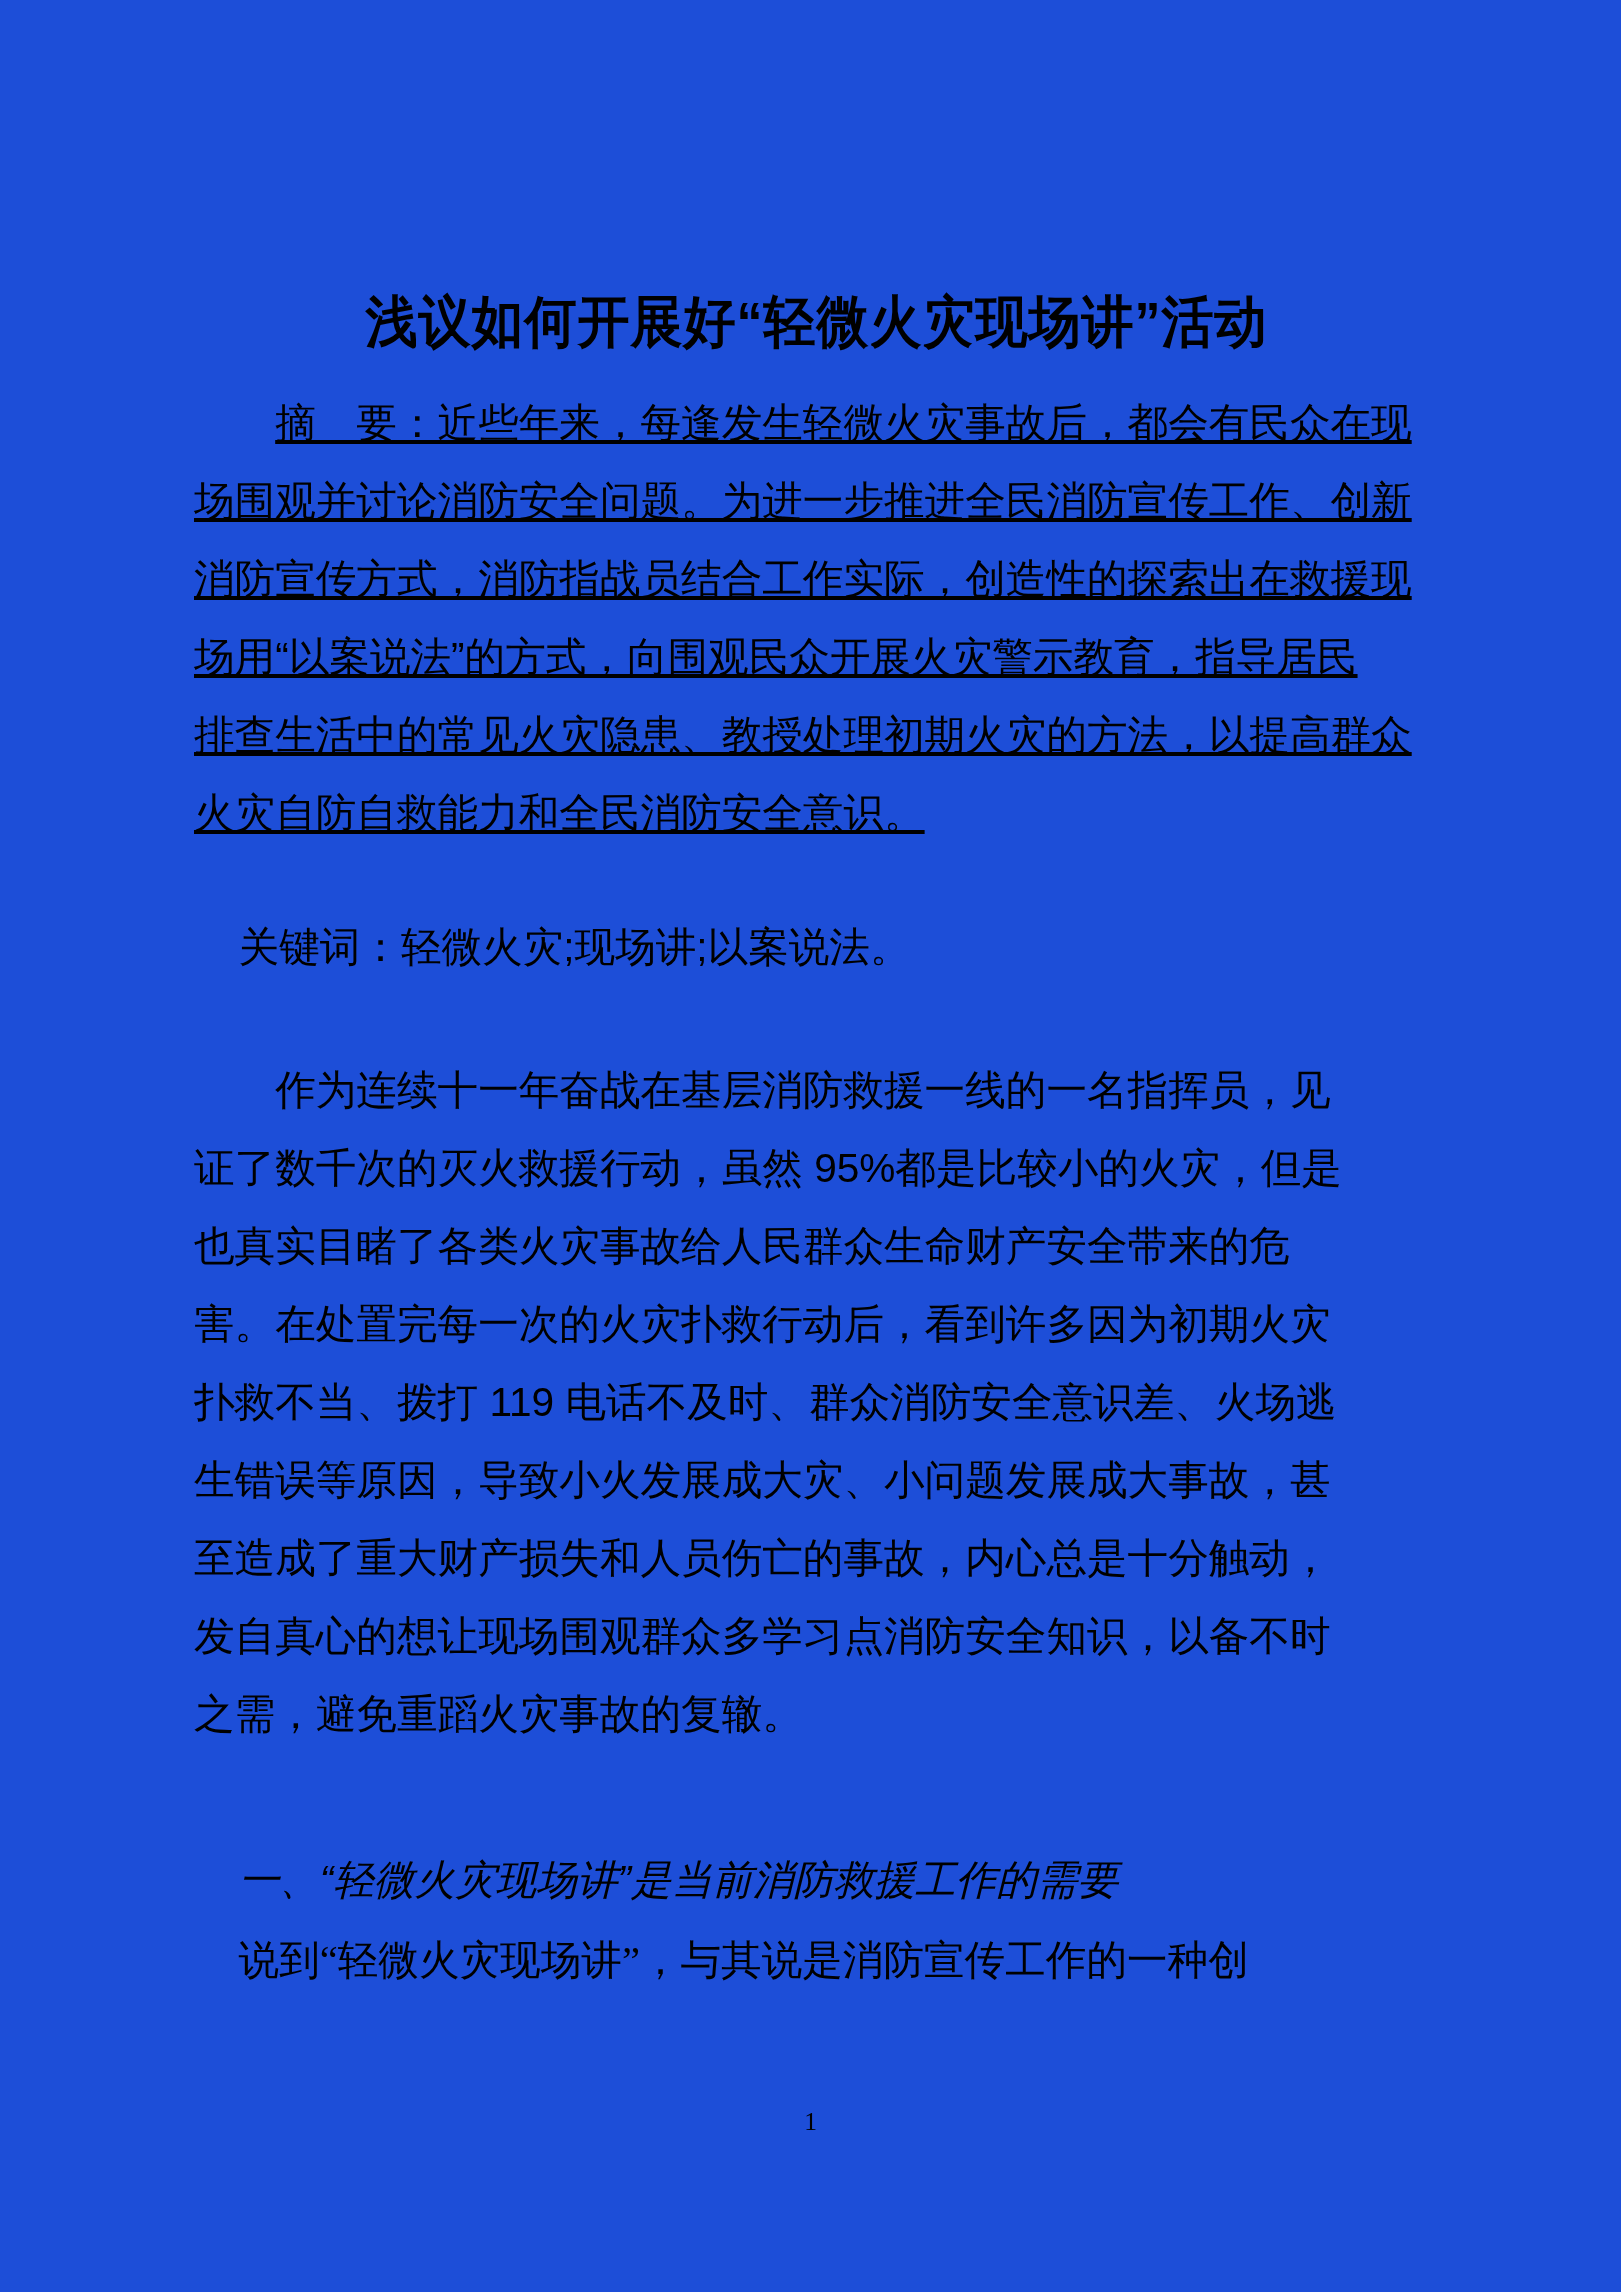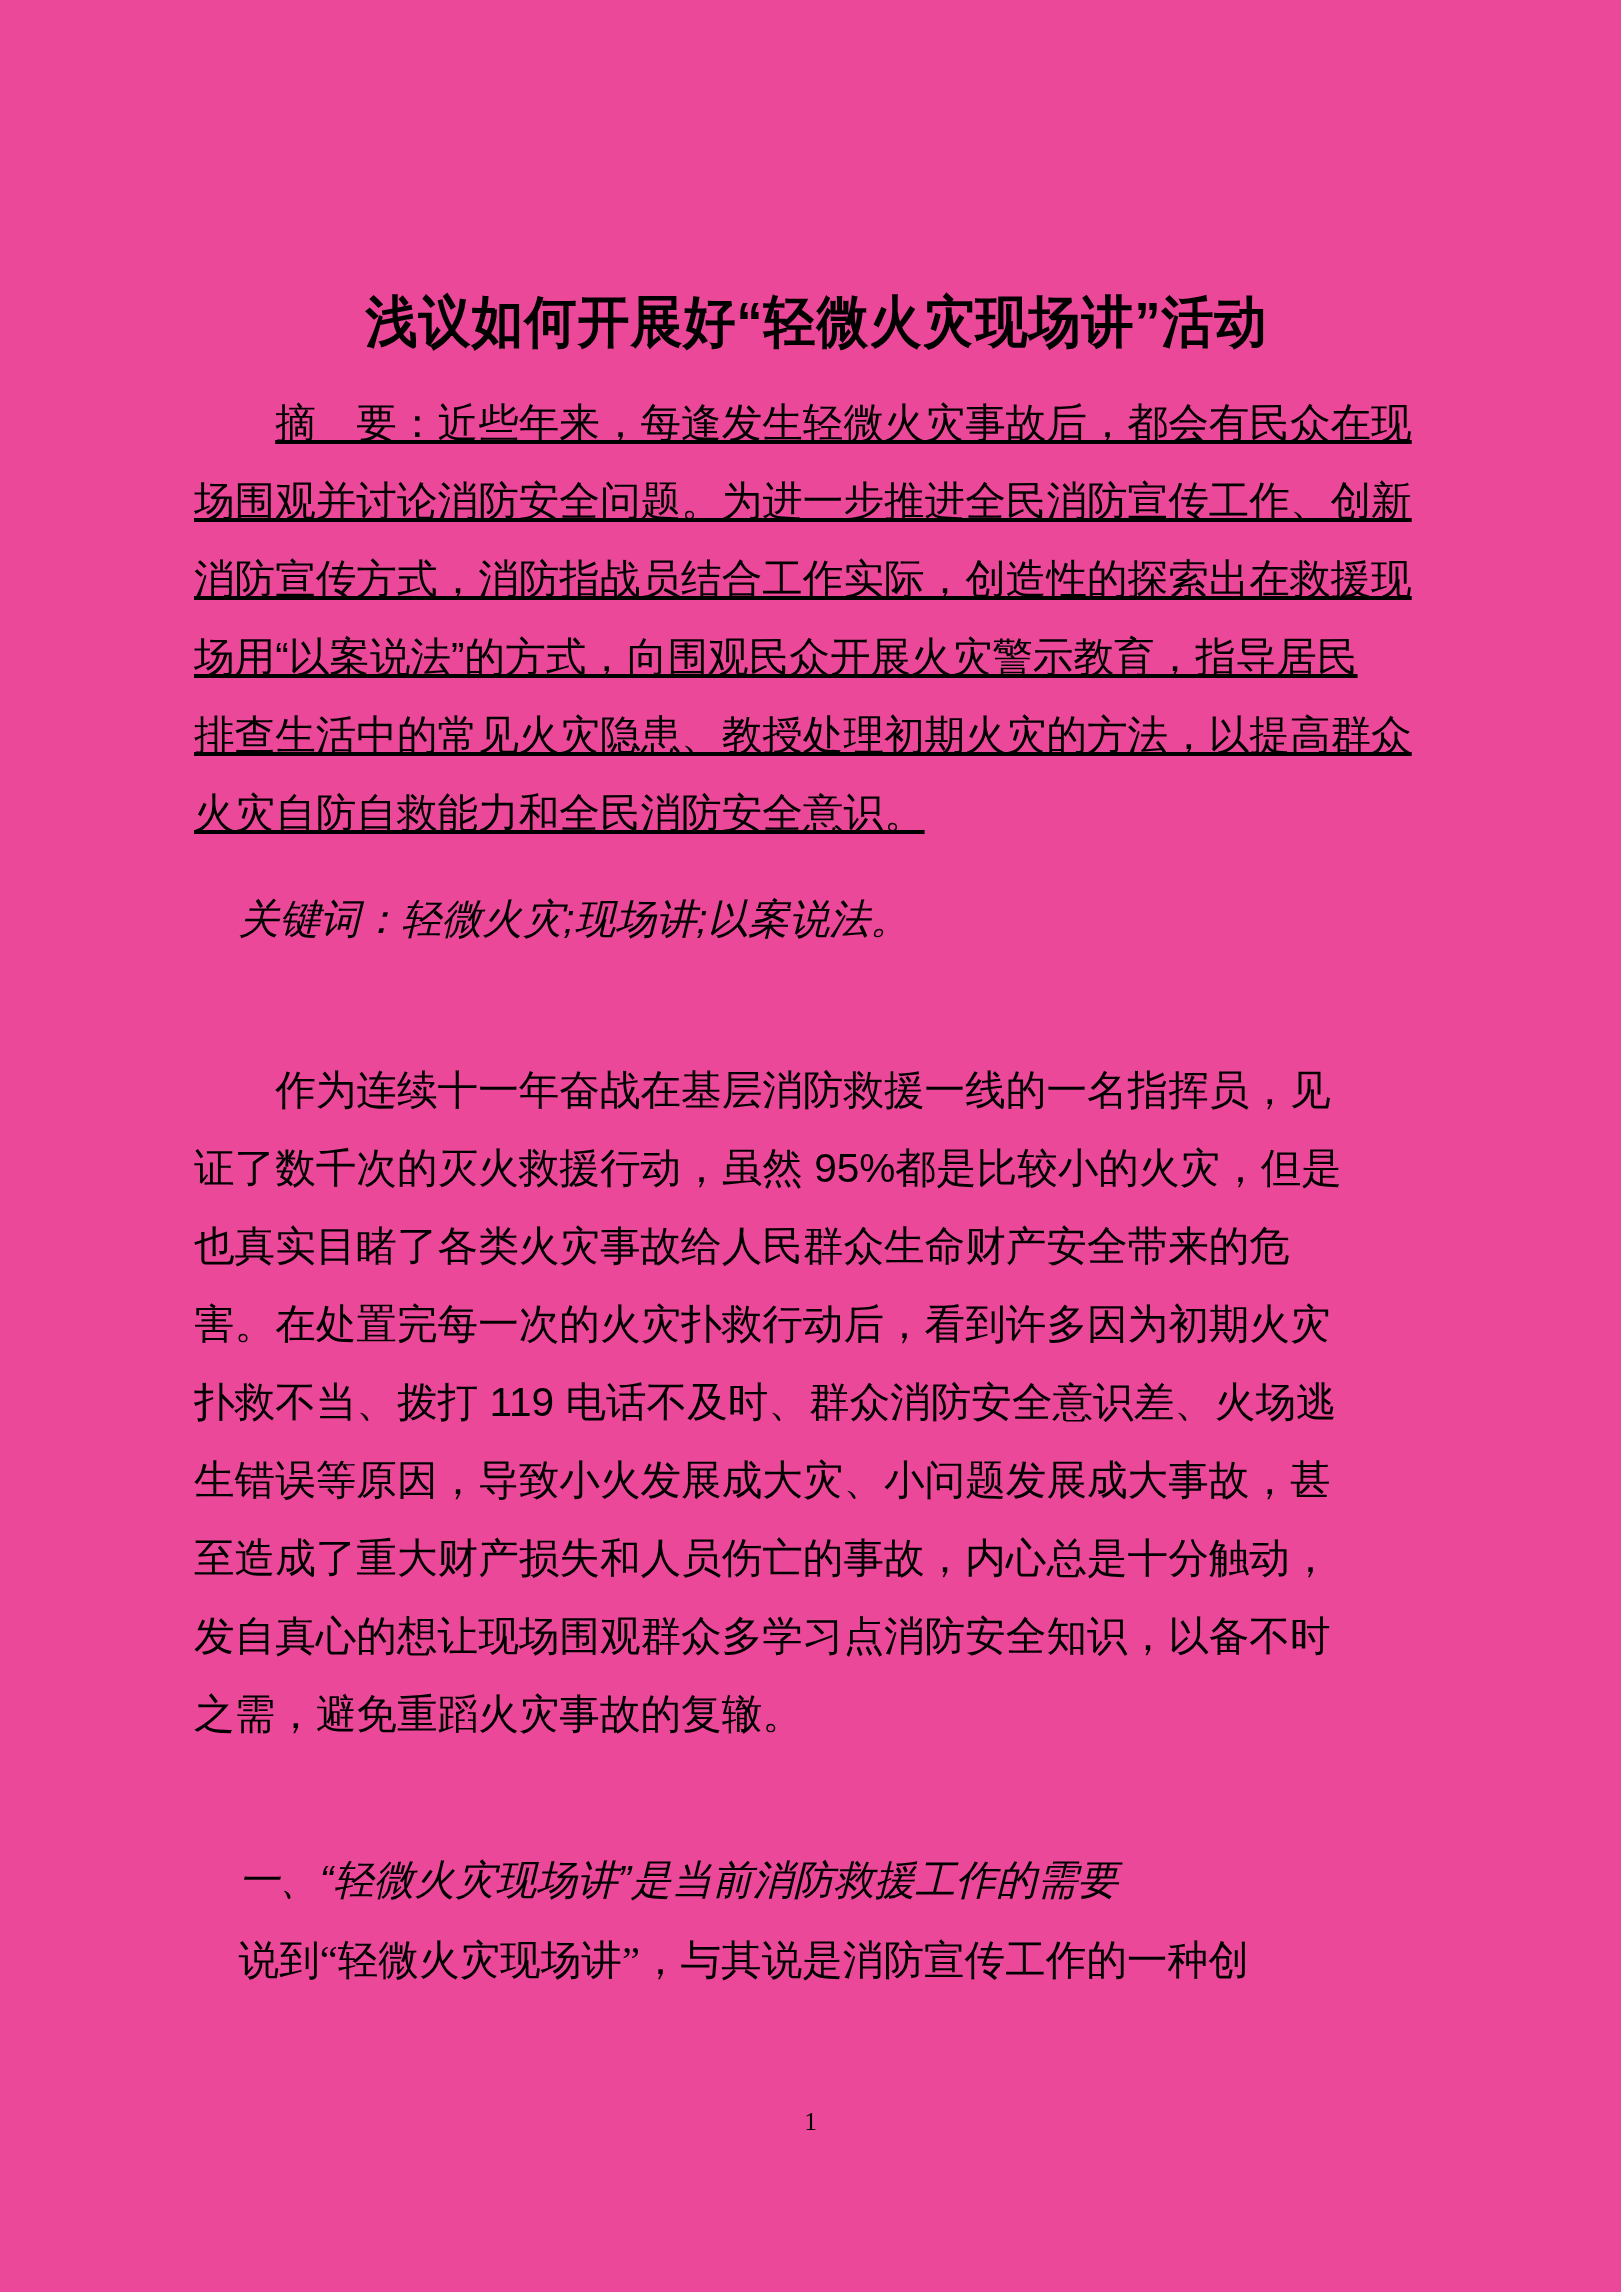--- a/index.html
+++ b/index.html
@@ -15,21 +15,21 @@
     color: #000000;
     overflow: hidden;
     -webkit-font-smoothing: antialiased;
   }
 
   .page {
     position: absolute;
     top: 0; left: 0;
     width: 1621px;
     height: 2293px;
-    background: #ec4899;
+    background: #1d4ed8;
     box-sizing: border-box;
   }
 
   
   .content {
     position: absolute;
     left: 194px;
     top: 0;
     width: 1245px;
   }
@@ -54,24 +54,23 @@
   .abstract {
     position: absolute;
     top: 384px;
     left: 0;
     width: 1245px;
     text-decoration: underline;
   }
 
   .keywords {
     position: absolute;
-    top: 880px;
+    top: 908px;
     left: 0;
     width: 1245px;
-    font-style: italic;
   }
 
   .body-block {
     position: absolute;
     top: 1051px;
     left: 0;
     width: 1245px;
   }
 
   .heading-block {

